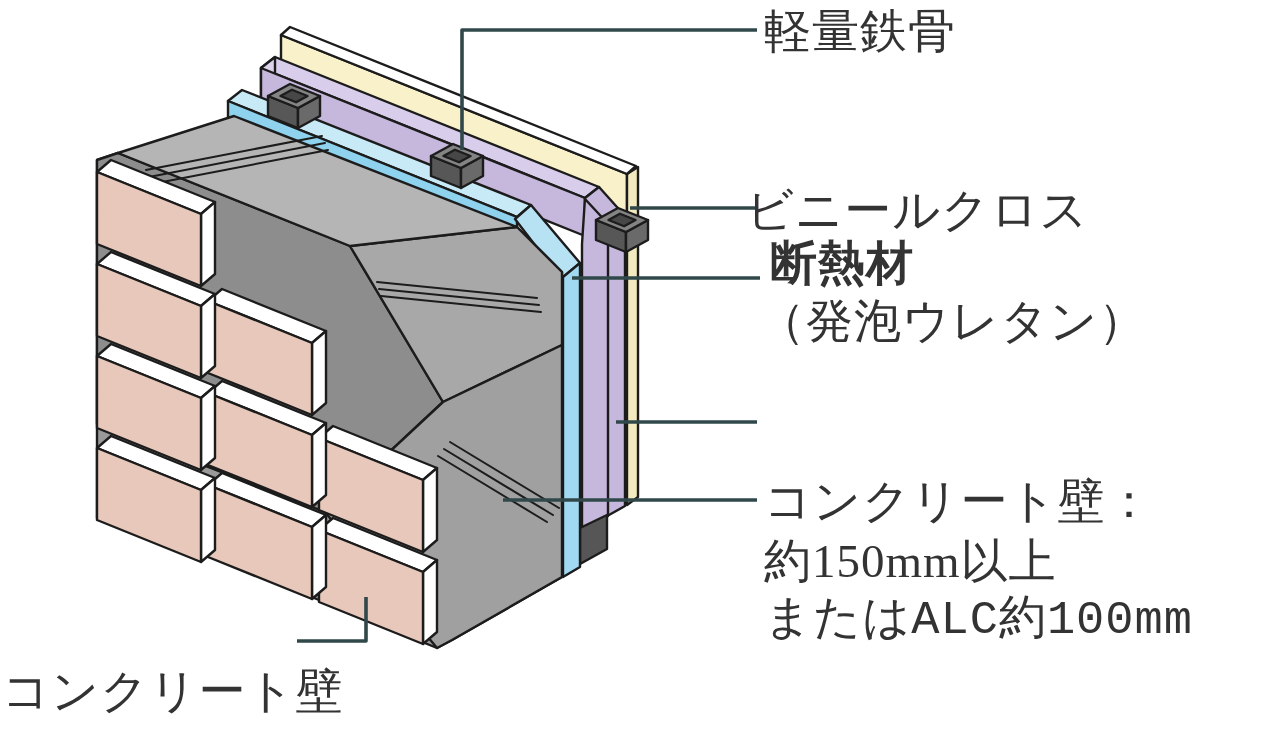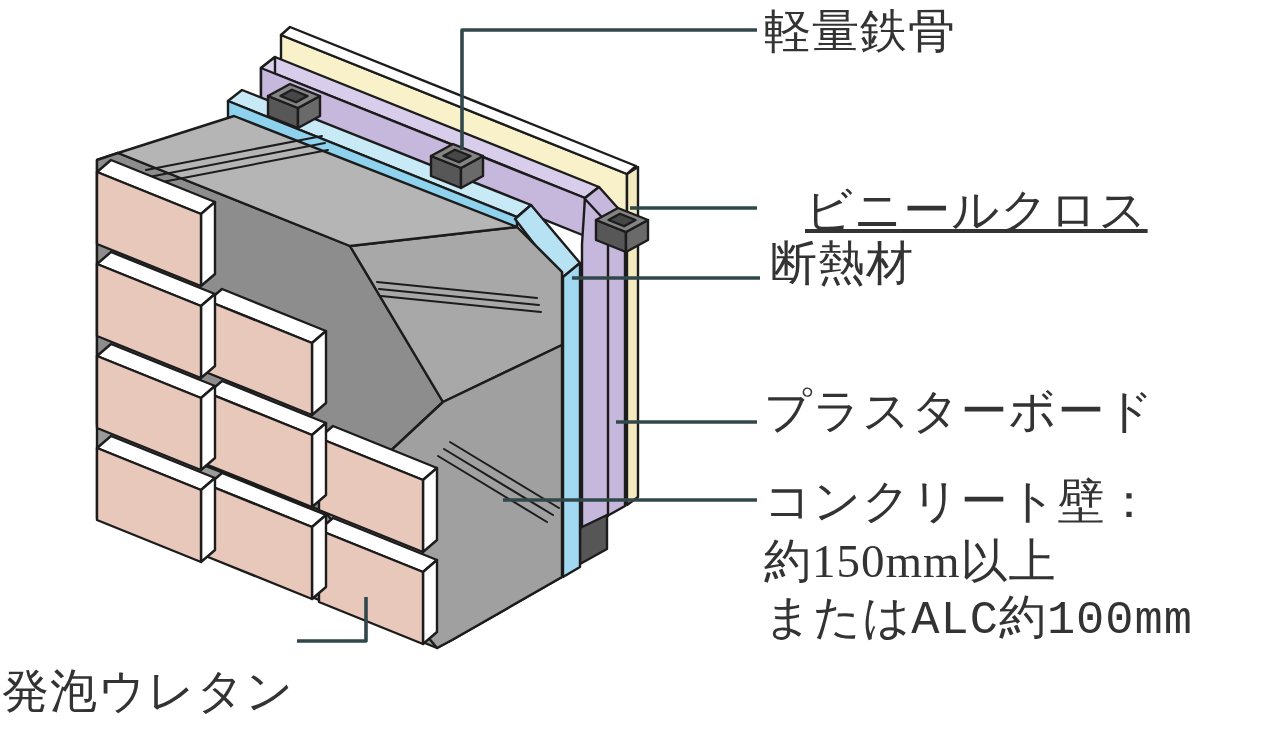--- a/index.html
+++ b/index.html
@@ -135,20 +135,20 @@
       <polyline class="leader" points="757,30 462,30 462,150"></polyline>
       <polyline class="leader" points="630,208 757,208"></polyline>
       <polyline class="leader" points="572,278 760,278"></polyline>
       <polyline class="leader" points="616,422 757,422"></polyline>
       <polyline class="leader" points="503,500 757,500"></polyline>
       <polyline class="leader" points="297,641 366,641 366,597"></polyline>
     </g>
   </svg>
 
   <div class="lbl" style="left:764px;top:4px;">軽量鉄骨</div>
-  <div class="lbl" style="left:805px;top:183px;text-decoration:underline;">ビニールクロス</div>
-  <div class="lbl" style="left:770px;top:236px;">断熱材</div>
-  <div class="lbl" style="left:764px;top:384px;">プラスターボード</div>
+  <div class="lbl" style="left:746px;top:183px;">ビニールクロス</div>
+  <div class="lbl" style="left:770px;top:236px;font-weight:bold;">断熱材</div>
+  <div class="lbl" style="left:758px;top:294px;">（発泡ウレタン）</div>
   <div class="lbl" style="left:764px;top:474px;">コンクリート壁：</div>
   <div class="lbl" style="left:764px;top:534px;">約150mm以上</div>
   <div class="lbl" style="left:764px;top:594px;font-family:Liberation Mono, monospace;">またはALC約100mm</div>
-  <div class="lbl" style="left:2px;top:664px;">発泡ウレタン</div>
+  <div class="lbl" style="left:2px;top:664px;">コンクリート壁</div>
 </div>
 
 </body></html>

